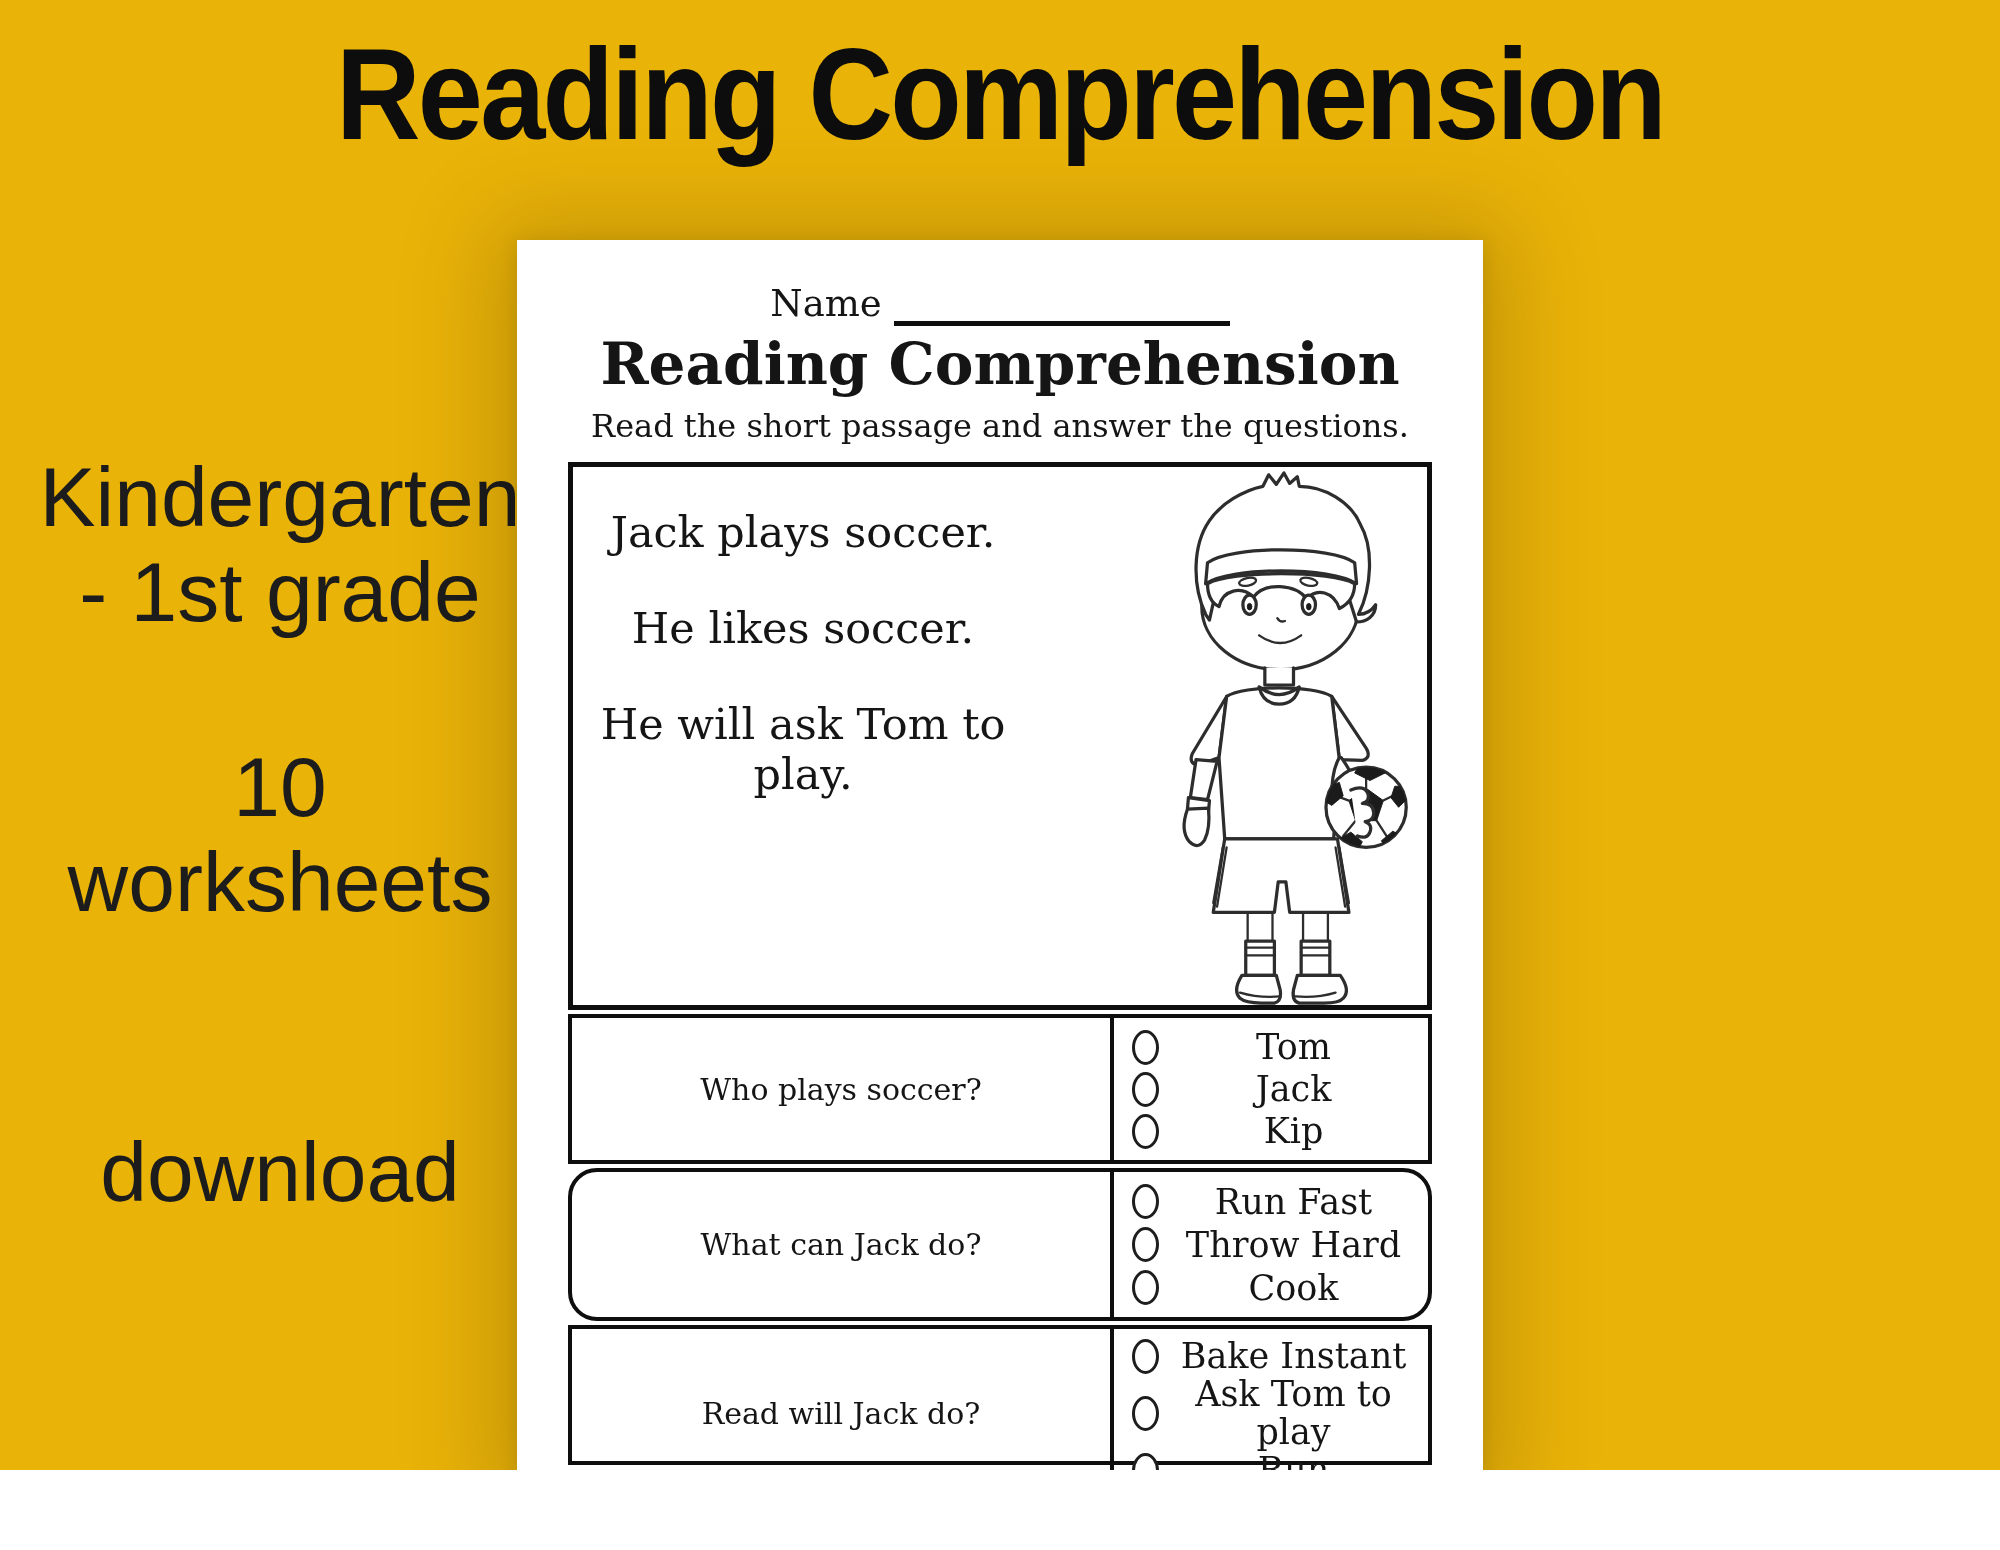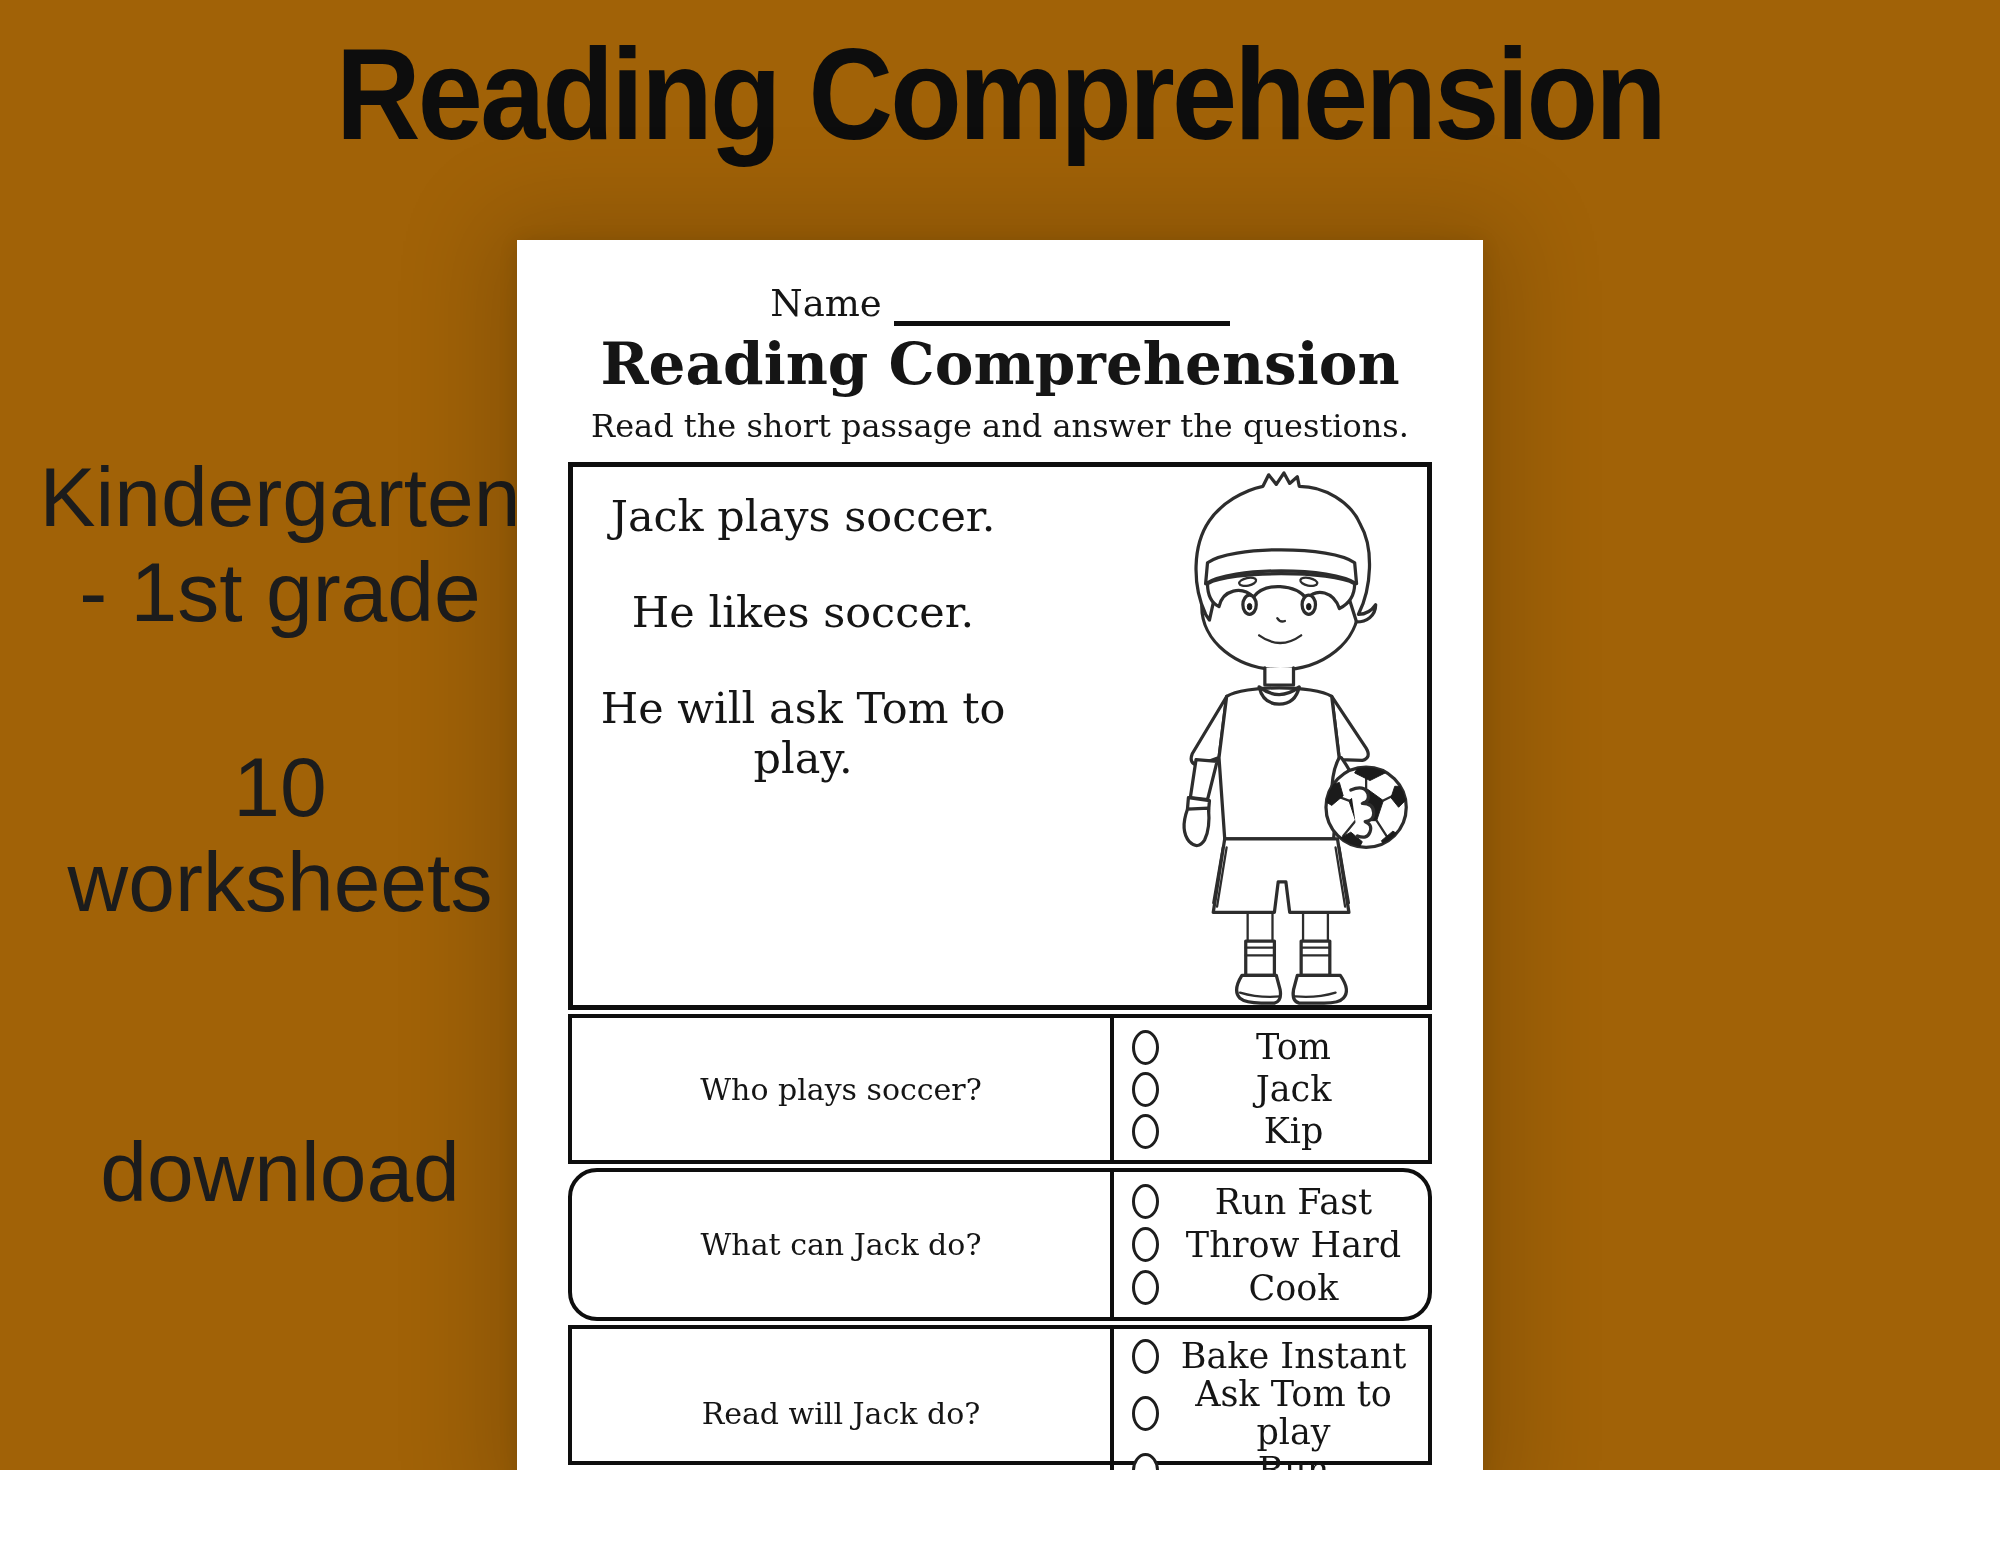--- a/index.html
+++ b/index.html
@@ -1,16 +1,16 @@
 <!DOCTYPE html>
 <html><head>
 <meta charset="utf-8">
 <style>
   html,body{margin:0;padding:0;background:#ffffff;}
-  #canvas{position:relative;width:2000px;height:1470px;background:#a16207;overflow:hidden;
+  #canvas{position:relative;width:2000px;height:1470px;background:#eab308;overflow:hidden;
           font-family:"Liberation Sans",sans-serif;color:#141414;}
 
   
   .top-title{position:absolute;top:26px;left:0;width:2000px;text-align:center;
              font-weight:700;font-size:130px;line-height:1.05;letter-spacing:-3px;color:#0d0d0d;
              transform:scaleX(.9);transform-origin:50% 50%;white-space:nowrap;}
 
   
   .left-col{position:absolute;left:0;top:450px;width:560px;text-align:center;
             font-size:84px;line-height:95px;color:#1c1c1c;}
@@ -25,21 +25,21 @@
   .name-label{font-size:37px;line-height:44px;}
   .name-line{width:336px;height:38px;border-bottom:5px solid #0e0e0e;margin-left:12px;}
 
   .ws-title{position:absolute;top:92px;left:0;width:100%;text-align:center;
             font-weight:700;font-size:58px;line-height:64px;}
   .ws-subtitle{position:absolute;top:168px;left:0;width:100%;text-align:center;
                font-size:32px;line-height:36px;}
 
   .passage-box{position:absolute;top:222px;left:51px;width:864px;height:548px;
                border:5px solid #0e0e0e;box-sizing:border-box;}
-  .passage-text{position:absolute;left:0;top:0;width:460px;padding-top:24px;text-align:center;
+  .passage-text{position:absolute;left:0;top:0;width:460px;padding-top:40px;text-align:center;
                 font-size:43px;line-height:50px;}
   .passage-text p{margin:0 0 46px 0;}
 
   .illustration{position:absolute;top:4px;right:18px;width:252px;height:535px;}
 
   
   .qa-table{position:absolute;left:51px;top:774px;width:864px;}
   .qa-row{display:grid;grid-template-columns:542px 1fr;border:4px solid #0e0e0e;
           box-sizing:border-box;margin-top:4px;background:#fff;}
   .qa-row:first-child{margin-top:0;}

